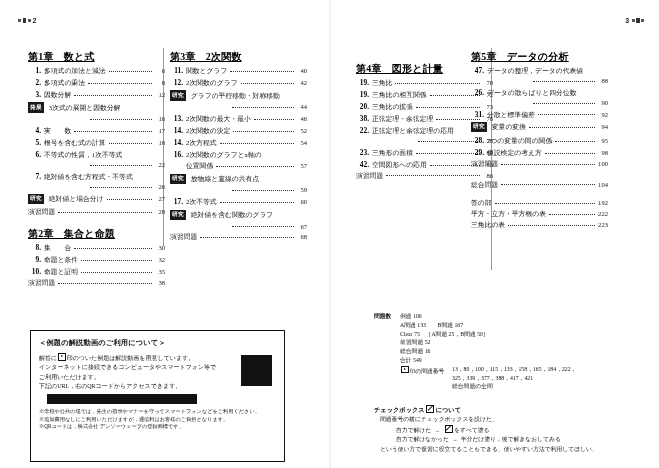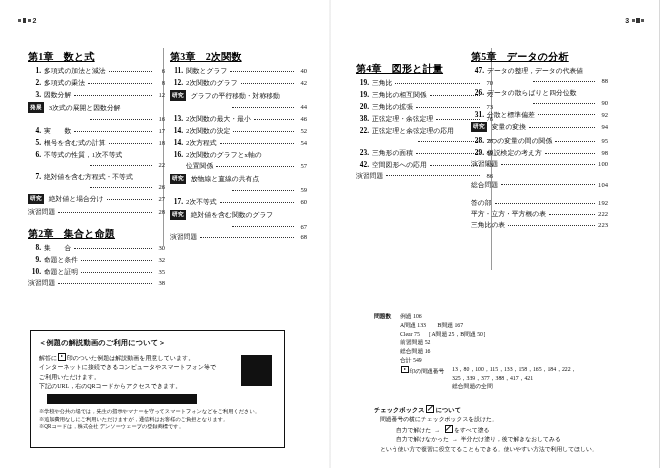--- a/index.html
+++ b/index.html
@@ -91,21 +91,21 @@
     font-size:5.6px;line-height:1;padding:2.2px 2px 2.4px;letter-spacing:.3px;
     font-family:"Liberation Sans","DejaVu Sans",sans-serif;
     vertical-align:middle;position:relative;top:-.5px;
   }
   .row.tagrow .tagwrap{min-width:13px;display:inline-block;}
   .row.tagrow .label{margin-left:5px;}
   .row .label.indent{margin-left:16px;}
 
   
   .infobox{
-    position:absolute;left:30px;top:330px;width:255px;height:118px;
+    position:absolute;left:30px;top:330px;width:255px;height:132px;
     border:1px solid #111;box-sizing:border-box;padding:7px 8px 5px 8px;
     font-size:6px;line-height:1.42;color:#111;
   }
   .infobox h4{
     margin:0 0 4px 0;font-size:7.2px;font-weight:700;letter-spacing:.2px;
   }
   .infobox p{margin:0 0 1px 0;}
   .ib-play{
     display:inline-block;border:.8px solid #111;width:5.5px;height:5.5px;
     position:relative;top:1px;margin:0 1px;

